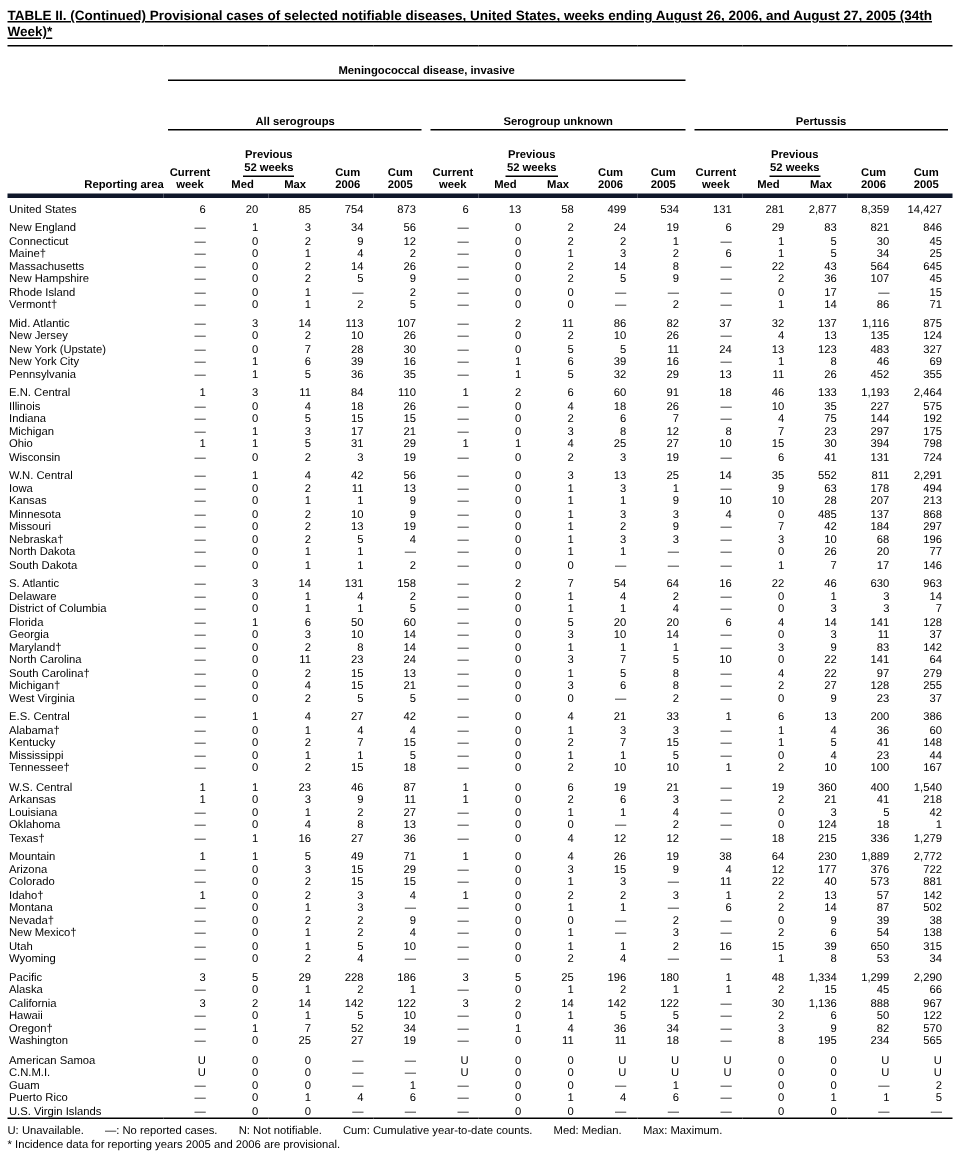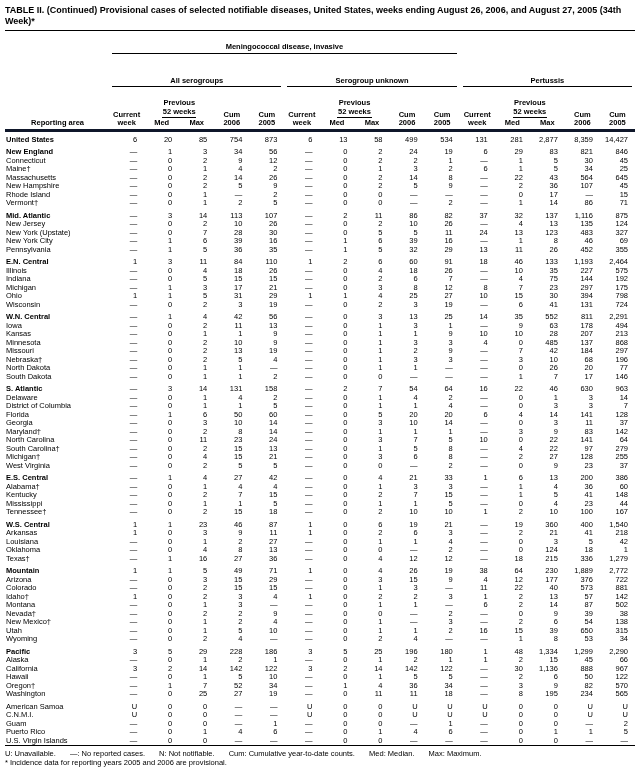--- a/index.html
+++ b/index.html
@@ -2,34 +2,34 @@
 <html><head>
 <meta charset="utf-8">
 <style>
   * { margin:0; padding:0; box-sizing:border-box; }
   html,body { background:#fff; }
   body {
     width:640px; height:768px; overflow:hidden;
     color:#000; font-family:"Liberation Sans", sans-serif;
     padding:5px 5px 0 5px;
   }
-  .title { font-size:9px; font-weight:bold; line-height:11px; margin-bottom:3px; width:628px; }
+  .title { font-size:9px; font-weight:bold; line-height:11px; margin-bottom:3px; width:628px;text-decoration:underline; }
   table { border-collapse:collapse; table-layout:fixed; width:630px; border-top:1px solid #000; border-bottom:1px solid #000; }
   col.c-area { width:104px; }
   col.c-num { width:35px; }
   th, td { font-size:7.5px; line-height:8.5px; vertical-align:bottom; padding:0; font-weight:normal; }
   thead th { font-weight:bold; text-align:center; vertical-align:bottom; padding-top:1px; }
   thead .rule { border-bottom:1px solid #000; margin:11px 3px; padding-bottom:1px; }
   thead .rule.prev { margin:0 18px; }
   .hb { border-bottom:3px solid #0f172a; padding-bottom:1px; }
-  th.area-h { text-align:center; vertical-align:bottom; padding-left:1px; }
+  th.area-h { text-align:right; vertical-align:bottom; padding-left:1px; }
   tbody td.num { text-align:right; padding-right:7px; white-space:nowrap; }
   tbody td.area { text-align:left; padding-left:1px; white-space:nowrap; overflow:hidden; }
   tbody tr.gap td { padding-top:4px; }
-  .bold { font-weight:bold; }
+  .bold { font-weight:normal; }
   .footnotes { margin-top:3px; font-size:7.5px; line-height:9px; width:628px; }
   .footnotes .abbr span { margin-right:12px; }
 </style>
 </head>
 <body>
 
 <div class="title">TABLE II. (Continued) Provisional cases of selected notifiable diseases, United States, weeks ending August 26, 2006, and August 27, 2005 (34th Week)*</div>
 
 <table>
   <colgroup>

